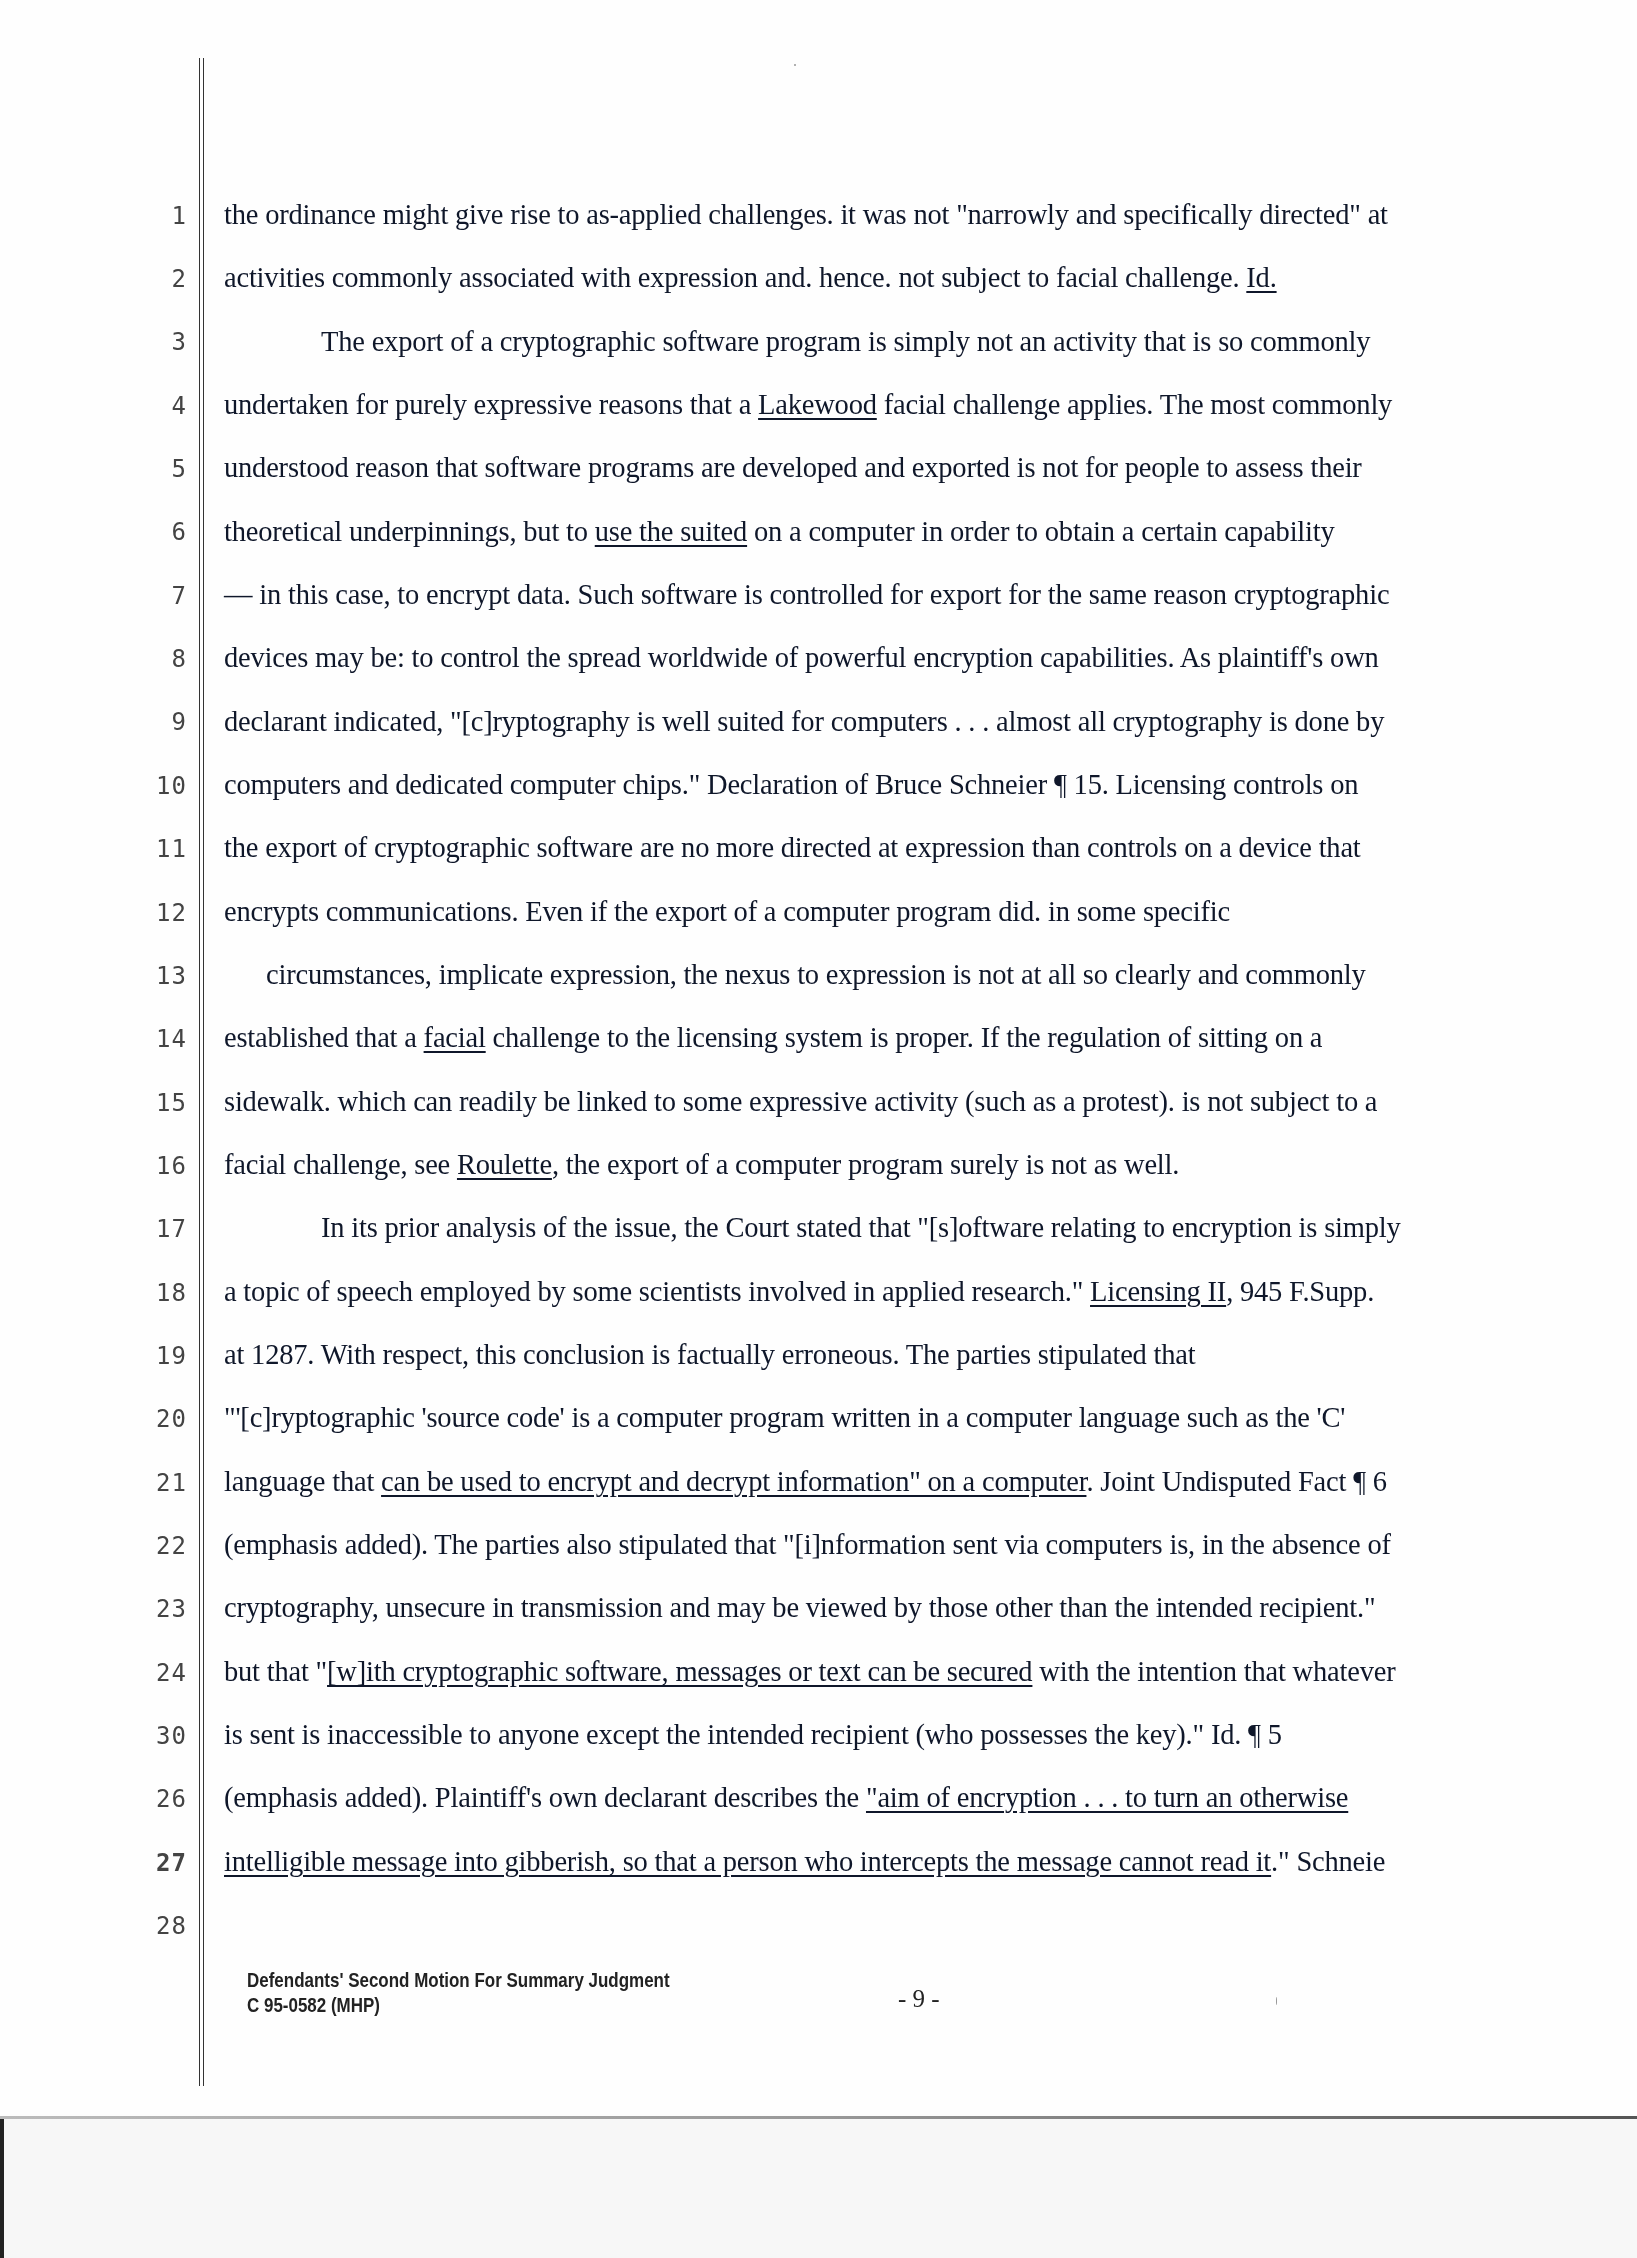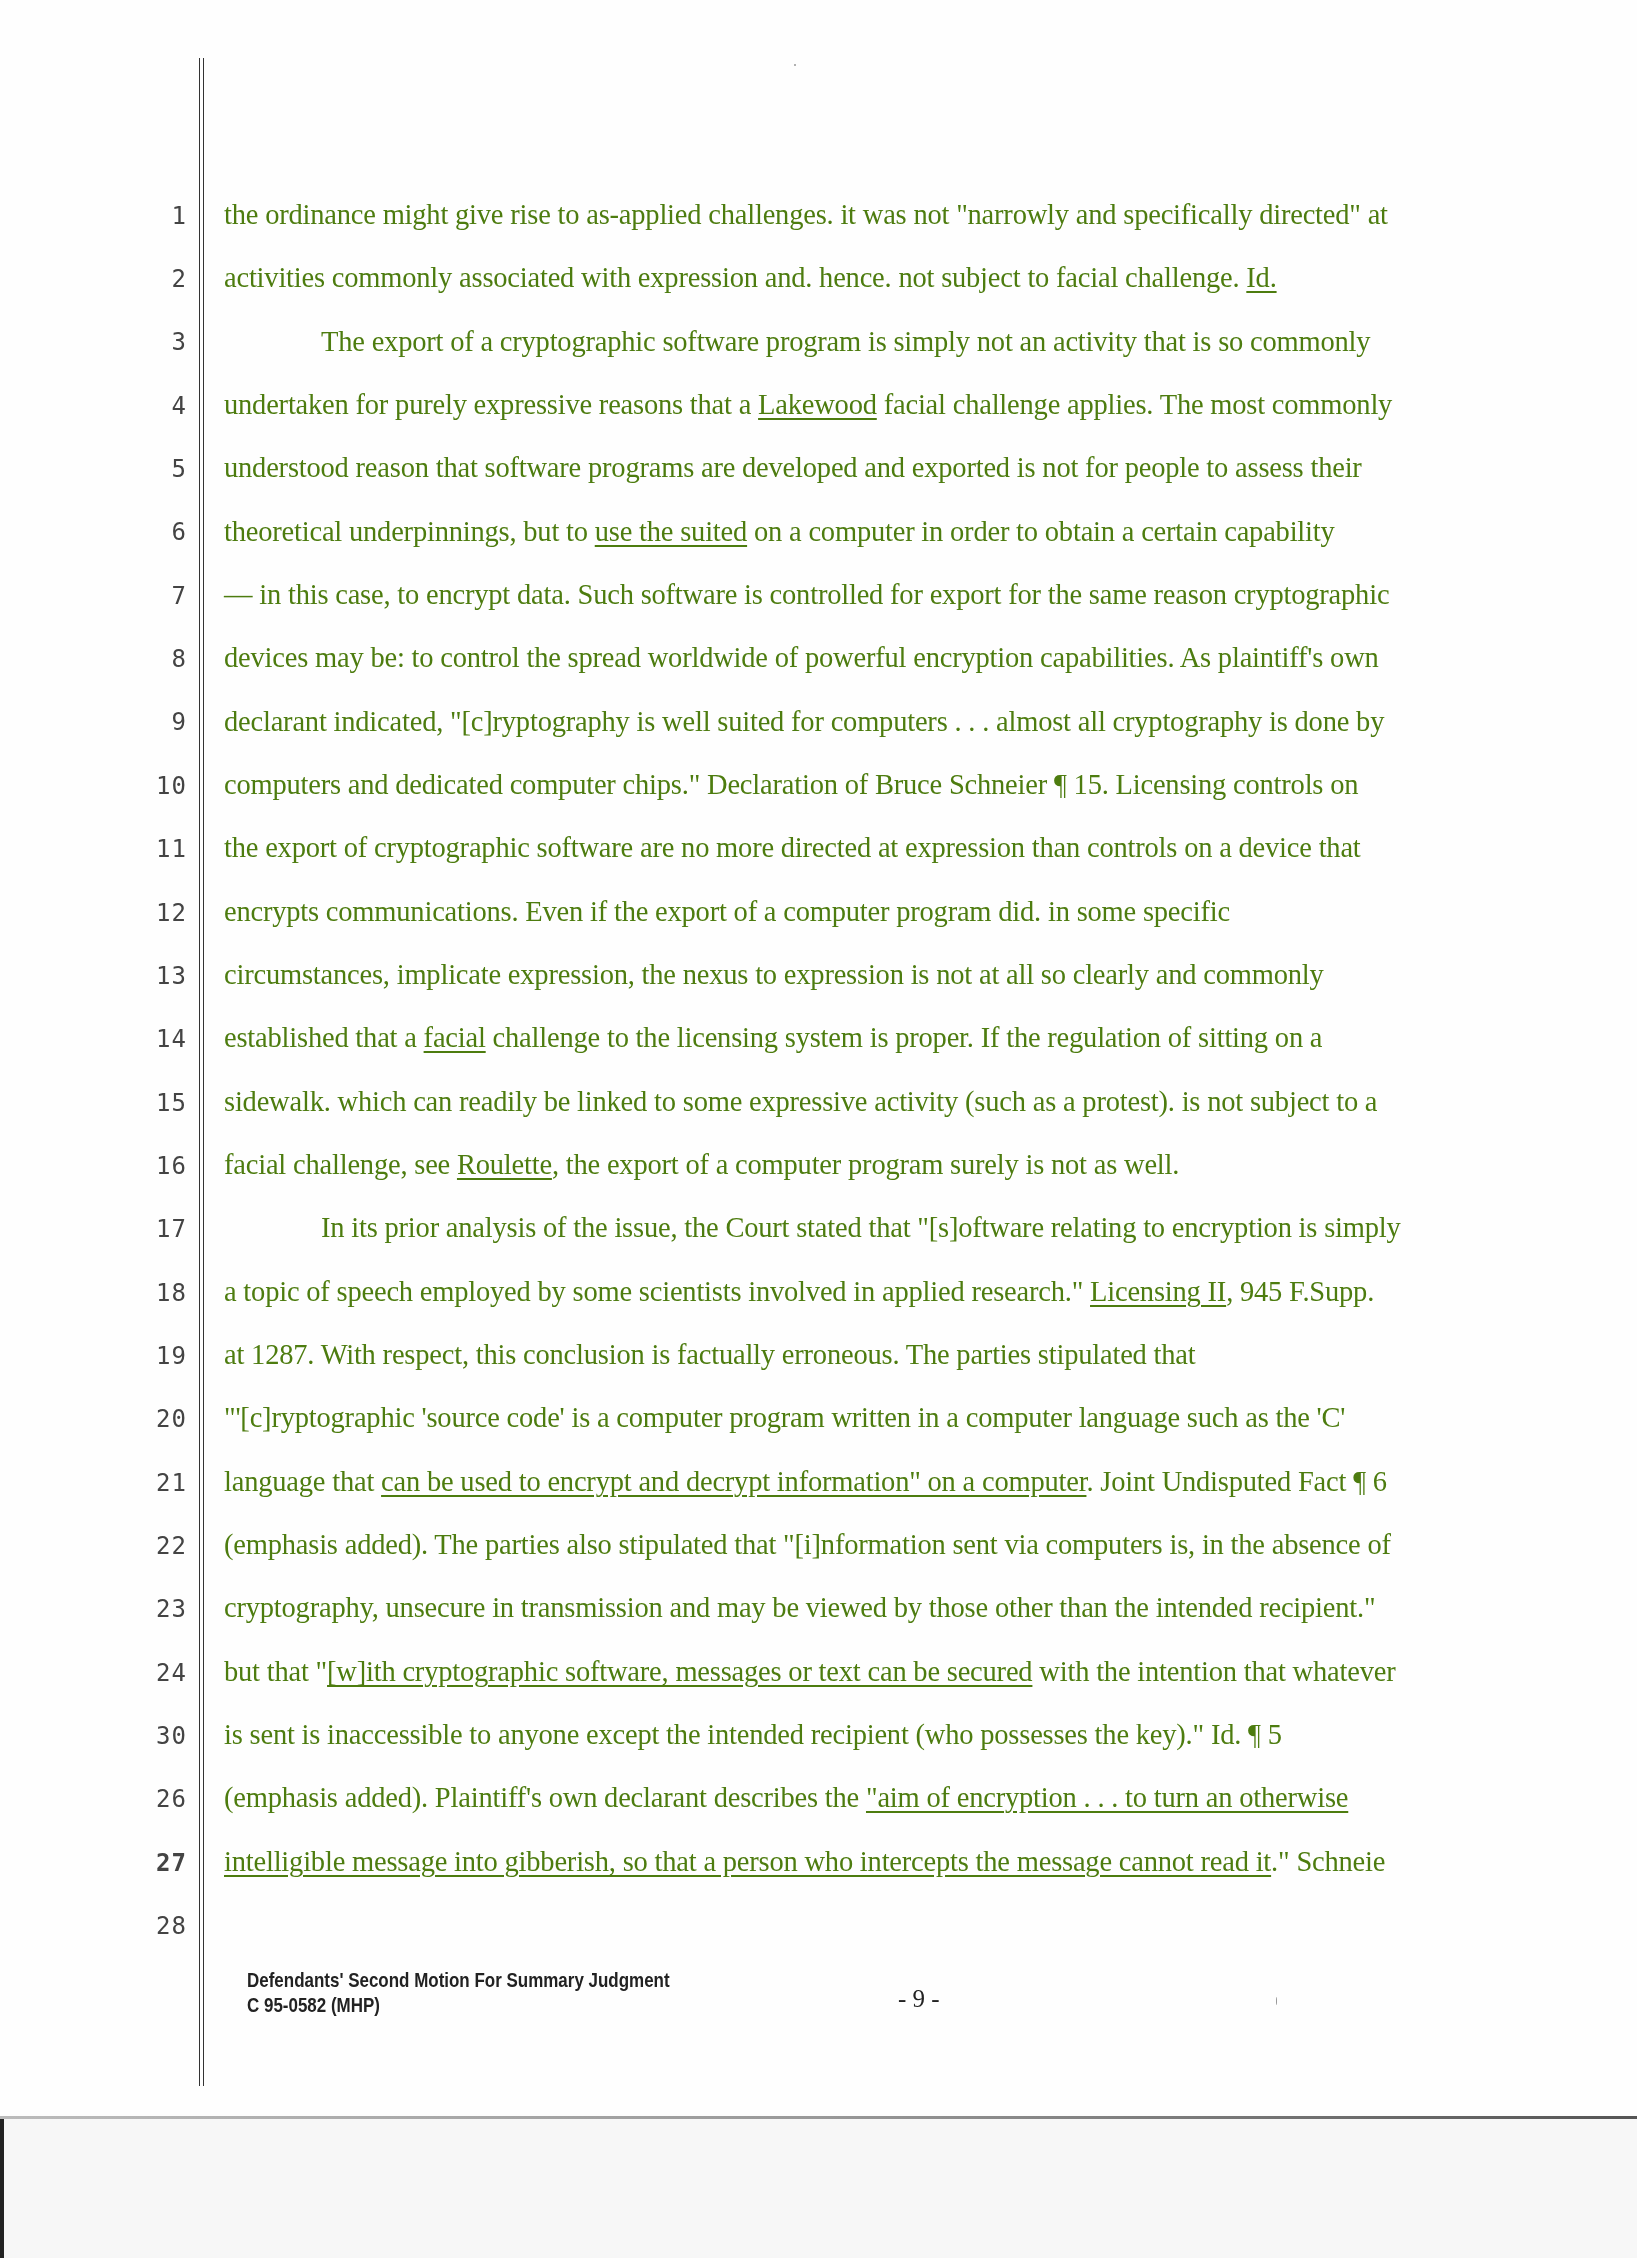--- a/index.html
+++ b/index.html
@@ -14,21 +14,21 @@
     position: absolute; left: 199px; top: 58px; width: 2.9px; height: 2028px;
     border-left: 1.9px solid #333; border-right: 1.9px solid #333; box-sizing: content-box;
   }
   .line-num {
     position: absolute; left: 145px; width: 42px; text-align: right;
     font-family: "DejaVu Sans Mono", "Liberation Mono", monospace;
     font-size: 24px; color: #444; letter-spacing: 1px;
   }
   .text-line {
     position: absolute; left: 224px; white-space: nowrap;
-    font-size: 28.5px; line-height: 33px; color: #4d7c0f;
+    font-size: 28.5px; line-height: 33px; color: #0f172a;
     letter-spacing: -0.2px;
   }
   .text-line.indent { padding-left: 97px; }
   .u { text-decoration: underline; text-underline-offset: 3.9px; text-decoration-thickness: 1.9px; }
   .footer-title {
     position: absolute; left: 247px; top: 1968px;
     font-family: "Liberation Sans", "DejaVu Sans", sans-serif; font-weight: bold;
     font-size: 19.3px; line-height: 25px; color: #222; transform: scaleX(0.88); transform-origin: left;
   }
   .footer-page {
@@ -67,21 +67,21 @@
       <div class="text-line" style="top: 641px; text-align: center;"><span>devices may be: to control the spread worldwide of powerful encryption capabilities.  As plaintiff's own</span></div>
       <div class="line-num" style="top: 708px;">9</div>
       <div class="text-line" style="top: 705px;"><span>declarant indicated, "[c]ryptography is well suited for computers . . .  almost all cryptography is done by</span></div>
       <div class="line-num" style="top: 772px;">10</div>
       <div class="text-line" style="top: 768px;"><span>computers and dedicated computer chips."  Declaration of Bruce Schneier ¶ 15.  Licensing controls on</span></div>
       <div class="line-num" style="top: 835px;">11</div>
       <div class="text-line" style="top: 831px;"><span>the export of cryptographic software are no more directed at expression than controls on a device that</span></div>
       <div class="line-num" style="top: 899px;">12</div>
       <div class="text-line" style="top: 895px;"><span>encrypts communications.   Even if the export of a computer program did. in some specific</span></div>
       <div class="line-num" style="top: 962px;">13</div>
-      <div class="text-line" style="top: 958px;"><span>circumstances, implicate expression, the nexus to expression is not at all so clearly and commonly</span></div>
+      <div class="text-line" style="top: 958px; margin-left: 42px;"><span>circumstances, implicate expression, the nexus to expression is not at all so clearly and commonly</span></div>
       <div class="line-num" style="top: 1025px;">14</div>
       <div class="text-line" style="top: 1021px;"><span>established that a </span><span class="u">facial</span><span> challenge to the licensing system is proper.  If the regulation of sitting on a</span></div>
       <div class="line-num" style="top: 1089px;">15</div>
       <div class="text-line" style="top: 1085px;"><span>sidewalk. which can readily be linked to some expressive activity (such as a protest). is not subject to a</span></div>
       <div class="line-num" style="top: 1152px;">16</div>
       <div class="text-line" style="top: 1148px;"><span>facial challenge, see </span><span class="u">Roulette</span><span>, the export of a computer program surely is not as well.</span></div>
       <div class="line-num" style="top: 1215px;">17</div>
       <div class="text-line indent" style="top: 1211px;"><span>In its prior analysis of the issue, the Court stated that "[s]oftware relating to encryption is simply</span></div>
       <div class="line-num" style="top: 1279px;">18</div>
       <div class="text-line" style="top: 1275px;"><span>a topic of speech employed by some scientists involved in applied research."  </span><span class="u">Licensing II</span><span>, 945 F.Supp.</span></div>

